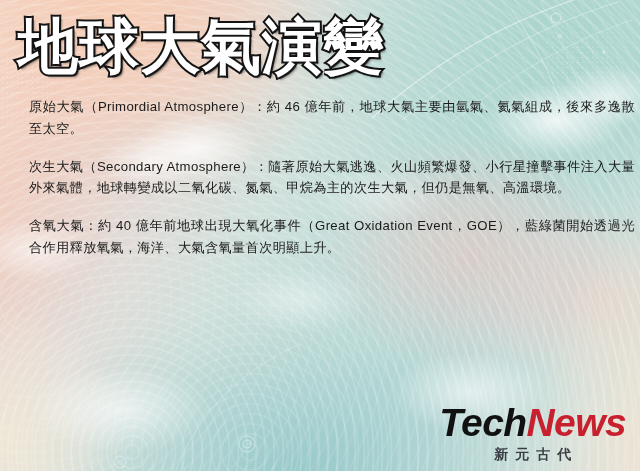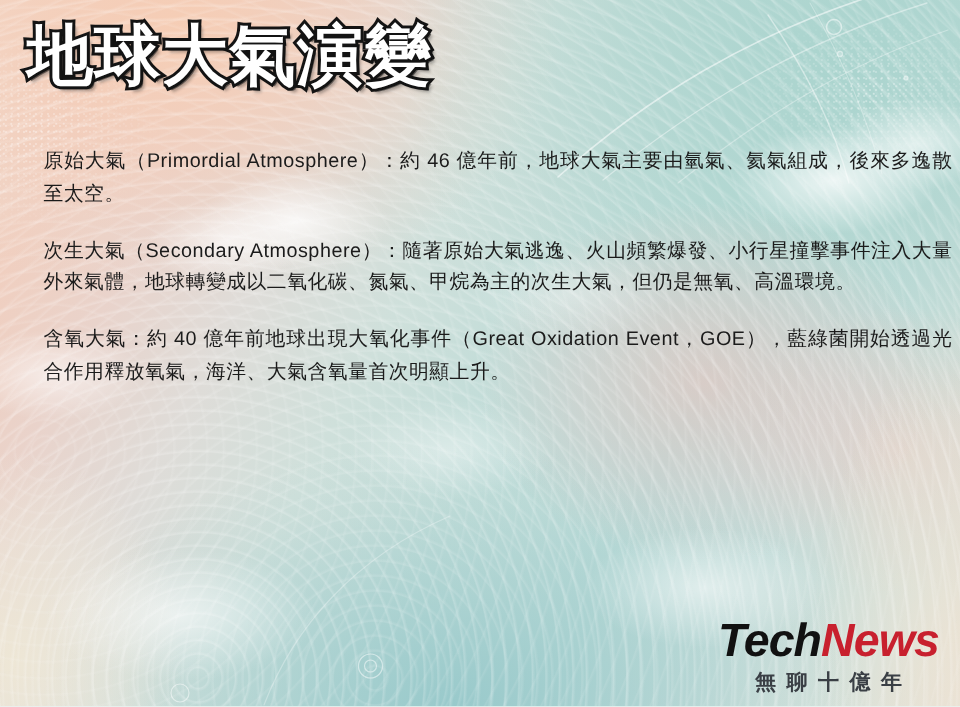--- a/index.html
+++ b/index.html
@@ -153,21 +153,21 @@
     width: 640px;
     height: 471px;
     pointer-events: none;
   }
 
   
   .title {
     position: absolute;
     left: 18px;
     top: 12px;
-    font-size: 44px;
+    font-size: 60px;
     line-height: 1.18;
     font-weight: 700;
     color: #ffffff;
     letter-spacing: 1px;
     white-space: nowrap;
     -webkit-text-stroke: 4px #141414;
     paint-order: stroke fill;
     text-shadow:
       2px 2px 0 rgba(20,20,20,0.55),
       3px 3px 2px rgba(20,20,20,0.30);
@@ -195,21 +195,21 @@
 
   
   .logo {
     position: absolute;
     right: 14px;
     bottom: 10px;
     text-align: center;
     line-height: 1;
   }
   .logo-word {
-    font-size: 31px;
+    font-size: 39px;
     font-weight: 700;
     font-style: italic;
     letter-spacing: -0.6px;
     white-space: nowrap;
   }
   .logo-tech { color: #111111; }
   .logo-news { color: #c8202e; }
   .logo-sub {
     margin-top: 5px;
     font-size: 14px;
@@ -257,16 +257,16 @@
   <div class="title">地球大氣演變</div>
 
   <div class="body-copy">
     <p class="para">原始大氣（Primordial Atmosphere）：約 46 億年前，地球大氣主要由氫氣、氦氣組成，後來多逸散至太空。</p>
     <p class="para">次生大氣（Secondary Atmosphere）：隨著原始大氣逃逸、火山頻繁爆發、小行星撞擊事件注入大量外來氣體，地球轉變成以二氧化碳、氮氣、甲烷為主的次生大氣，但仍是無氧、高溫環境。</p>
     <p class="para">含氧大氣：約 40 億年前地球出現大氧化事件（Great Oxidation Event，GOE），藍綠菌開始透過光合作用釋放氧氣，海洋、大氣含氧量首次明顯上升。</p>
   </div>
 
   <div class="logo">
     <div class="logo-word"><span class="logo-tech">Tech</span><span class="logo-news">News</span></div>
-    <div class="logo-sub">無聊十億年</div>
+    <div class="logo-sub">新元古代</div>
   </div>
 
 </div>
 
 </body></html>

